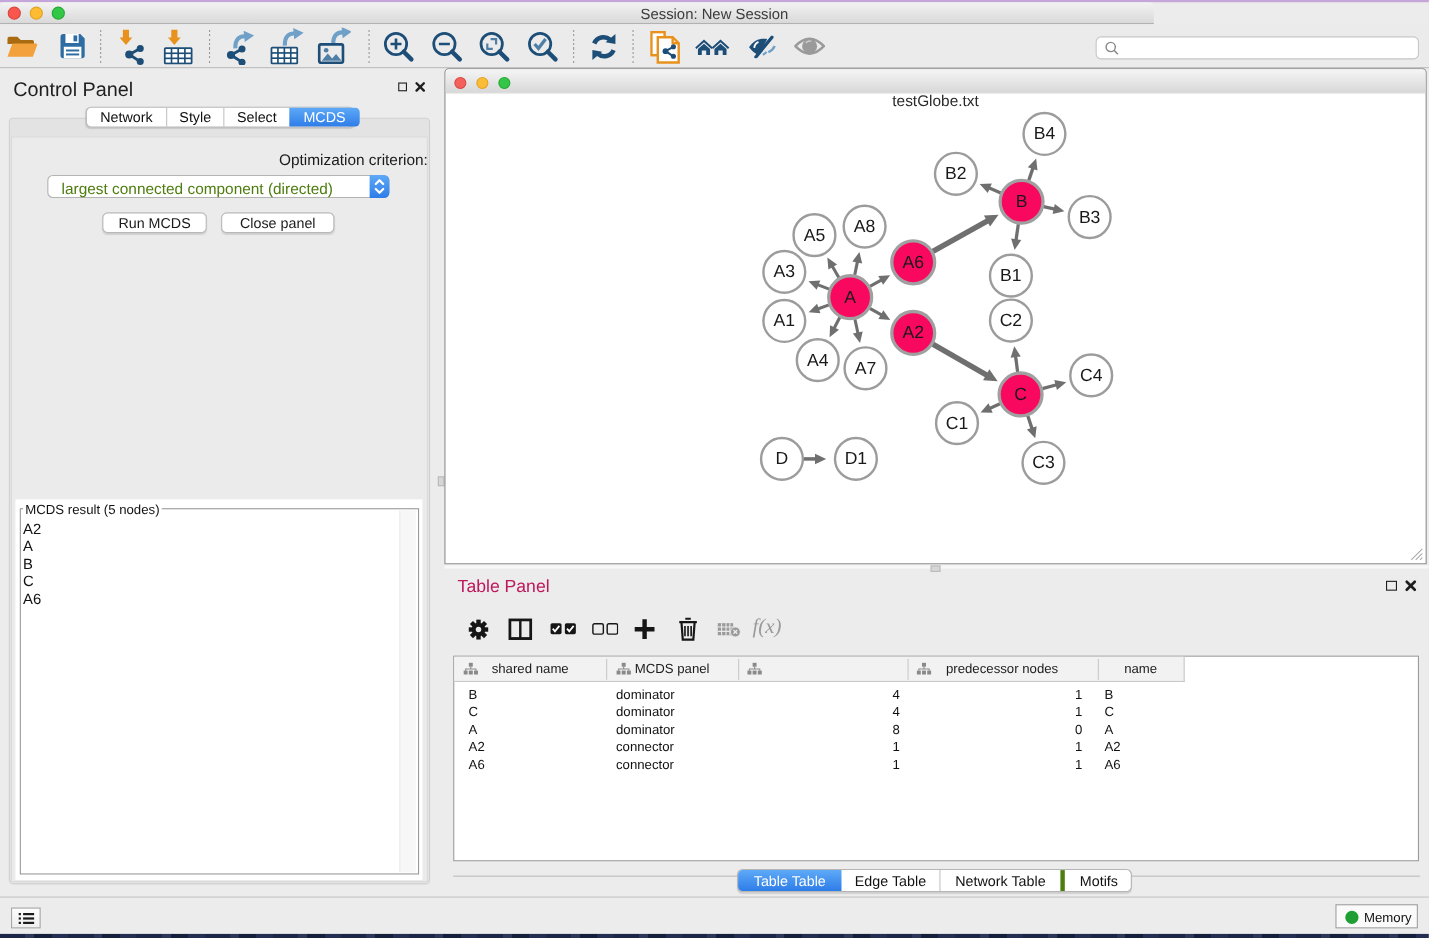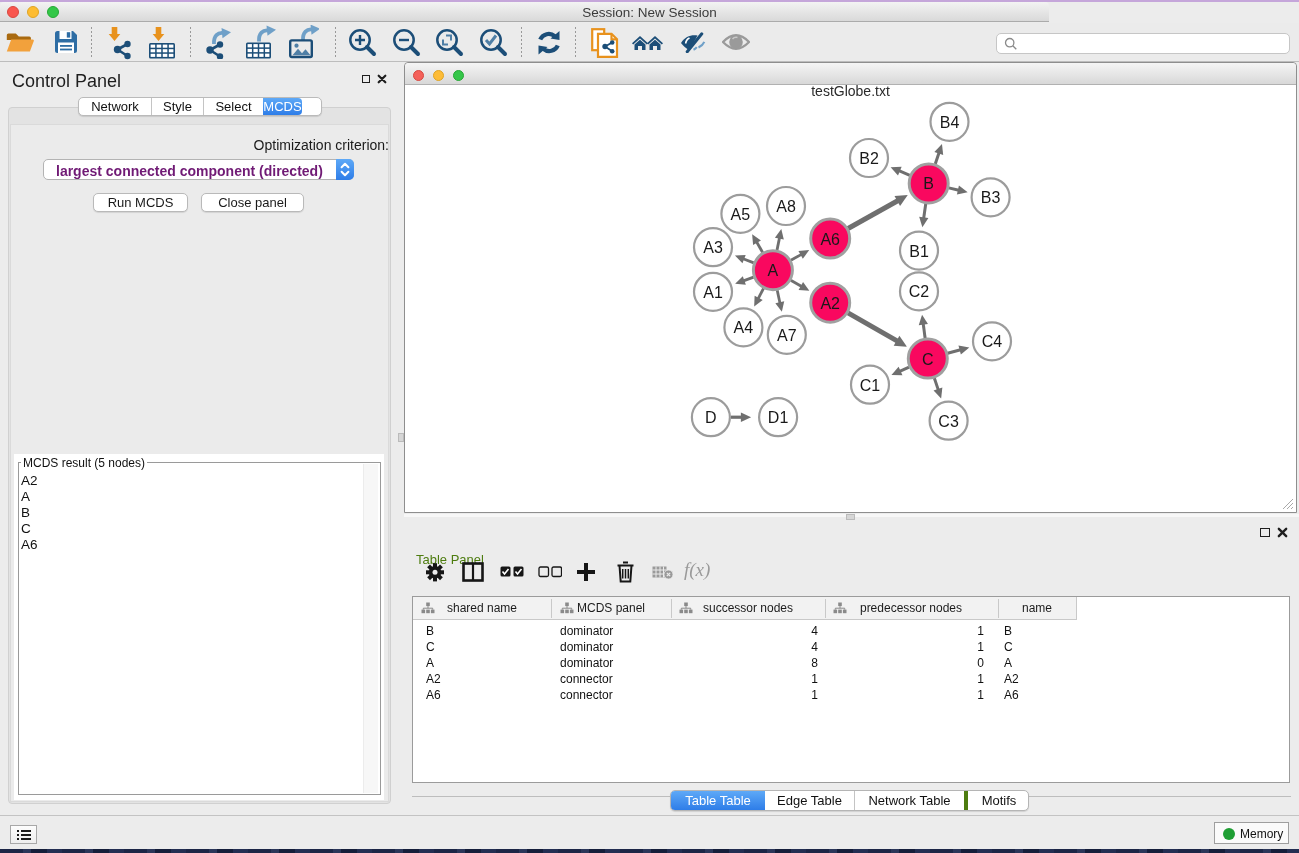--- a/index.html
+++ b/index.html
@@ -171,27 +171,27 @@
     <path d="M2 2 L10 10 M10 2 L2 10" stroke="#1e1e1e" stroke-width="2.6" stroke-linecap="round"></path>
   </svg>
 
 <div class="abs" style="left:8px;top:107px;width:383px;height:697px;background:#e3e3e3;border:1px solid #d0d0d0;border-radius:4px;"></div>
 <div class="abs" style="left:10px;top:124px;width:379px;height:678px;background:#ebebeb;border:1px solid #dadada;"></div>
 
 <div class="abs" style="left:78px;top:97px;width:244px;height:19px;background:#fff;border:1px solid #bababa;border-radius:5px;box-shadow:0 1px 1px rgba(0,0,0,0.12);font-size:13px;color:#111;">
   <div class="abs" style="left:0;top:0;width:73px;height:17px;line-height:17px;text-align:center;border-right:1px solid #c4c4c4;">Network</div>
   <div class="abs" style="left:73px;top:0;width:52px;height:17px;line-height:17px;text-align:center;border-right:1px solid #c4c4c4;">Style</div>
   <div class="abs" style="left:125px;top:0;width:59px;height:17px;line-height:17px;text-align:center;">Select</div>
-  <div class="abs" style="left:184px;top:0;width:39px;height:17px;line-height:17px;text-align:center;background:linear-gradient(#5ea9f7,#2e7de8);color:#fff;border-radius:0 4px 4px 0;">MCDS</div>
+  <div class="abs" style="left:184px;top:0;width:64px;height:17px;line-height:17px;text-align:center;background:linear-gradient(#5ea9f7,#2e7de8);color:#fff;border-radius:0 4px 4px 0;">MCDS</div>
 </div>
 
 <div class="abs" style="left:10px;top:137px;width:379px;text-align:right;font-size:14px;color:#1a1a1a;">Optimization criterion:</div>
 
 <div class="abs" style="left:43px;top:159px;width:311px;height:21px;background:#fff;border:1px solid #b3b3b3;border-radius:5px;">
-  <div class="abs" style="left:12px;top:2.5px;font-size:14px;color:#701a75;font-weight:bold;">largest connected component (directed)</div>
+  <div class="abs" style="left:12px;top:2.5px;font-size:14px;color:#4d7c0f;">largest connected component (directed)</div>
   <div class="abs" style="right:-1px;top:-1px;width:18px;height:21px;background:linear-gradient(#5ea9f7,#2e7de8);border-radius:0 5px 5px 0;">
     <svg width="18" height="21" viewBox="0 0 18 21">
         <g fill="none" stroke="#fff" stroke-width="2" stroke-linecap="round" stroke-linejoin="round">
           <path d="M5.6 8.2 L9 4.8 L12.4 8.2"></path>
           <path d="M5.6 12.8 L9 16.2 L12.4 12.8"></path>
         </g>
       </svg>
   </div>
 </div>
 
@@ -316,21 +316,21 @@
     </svg>
   <svg class="abs" style="right:2px;bottom:2px;" width="12" height="12" viewBox="0 0 12 12">
       <path d="M11 1 L1 11 M11 5 L5 11 M11 9 L9 11" stroke="#a9a9a9" stroke-width="1"></path>
     </svg>
 </div>
 
 <div class="abs" style="left:404px;top:514px;width:895px;height:3px;background:#f7f7f7;"></div>
 
 <div class="abs" style="left:846px;top:514px;width:9px;height:6px;background:#d6d6d6;border:1px solid #bbb;"></div>
 
-<div class="abs" style="left:416px;top:525px;font-size:13px;color:#4d7c0f;margin-top:27px;">Table Panel</div>
+<div class="abs" style="left:416px;top:525px;font-size:16px;color:#be185d;">Table Panel</div>
 <div class="abs" style="left:1260px;top:527.5px;width:9.5px;height:9.5px;border:1.5px solid #1e1e1e;"></div>
 <svg class="abs" style="left:1276.5px;top:527px;" width="11" height="11" viewBox="0 0 12 12">
     <path d="M2 2 L10 10 M10 2 L2 10" stroke="#1e1e1e" stroke-width="2.6" stroke-linecap="round"></path>
   </svg>
 
 <div class="abs" id="tabletoolbar" style="left:412px;top:555px;width:880px;height:36px;">
     <svg width="18" height="19" viewBox="0 0 18 19" style="position: absolute; left: 14px; top: 8px;">
       <g>
         <rect x="7" y="0.2" width="4" height="4.5" transform="rotate(0 9 9.3)" fill="#161616"></rect>
         <rect x="7" y="0.2" width="4" height="4.5" transform="rotate(45 9 9.3)" fill="#161616"></rect>
@@ -404,21 +404,20 @@
       <div class="abs" style="left: 0px; top: 4px; width: 396px; text-align: center;">MCDS panel</div>
       <svg width="14" height="12" viewBox="0 0 14 12" style="position: absolute; left: 266px; top: 5px;">
         <g fill="#8a8a8a">
           <rect x="5.2" y="0.5" width="3.6" height="3.6"></rect>
           <rect x="0.5" y="7.6" width="3.6" height="3.6"></rect>
           <rect x="5.2" y="7.6" width="3.6" height="3.6"></rect>
           <rect x="9.9" y="7.6" width="3.6" height="3.6"></rect>
         </g>
         <path d="M7 4.1 V6.2 M2.3 7.6 V6.2 H11.7 V7.6" fill="none" stroke="#8a8a8a" stroke-width="1"></path>
       </svg>
-      <div class="abs" style="left: 0px; top: 4px; width: 670px; text-align: center;">successor nodes</div>
       <svg width="14" height="12" viewBox="0 0 14 12" style="position: absolute; left: 420px; top: 5px;">
         <g fill="#8a8a8a">
           <rect x="5.2" y="0.5" width="3.6" height="3.6"></rect>
           <rect x="0.5" y="7.6" width="3.6" height="3.6"></rect>
           <rect x="5.2" y="7.6" width="3.6" height="3.6"></rect>
           <rect x="9.9" y="7.6" width="3.6" height="3.6"></rect>
         </g>
         <path d="M7 4.1 V6.2 M2.3 7.6 V6.2 H11.7 V7.6" fill="none" stroke="#8a8a8a" stroke-width="1"></path>
       </svg>
       <div class="abs" style="left: 0px; top: 4px; width: 996px; text-align: center;">predecessor nodes</div>

